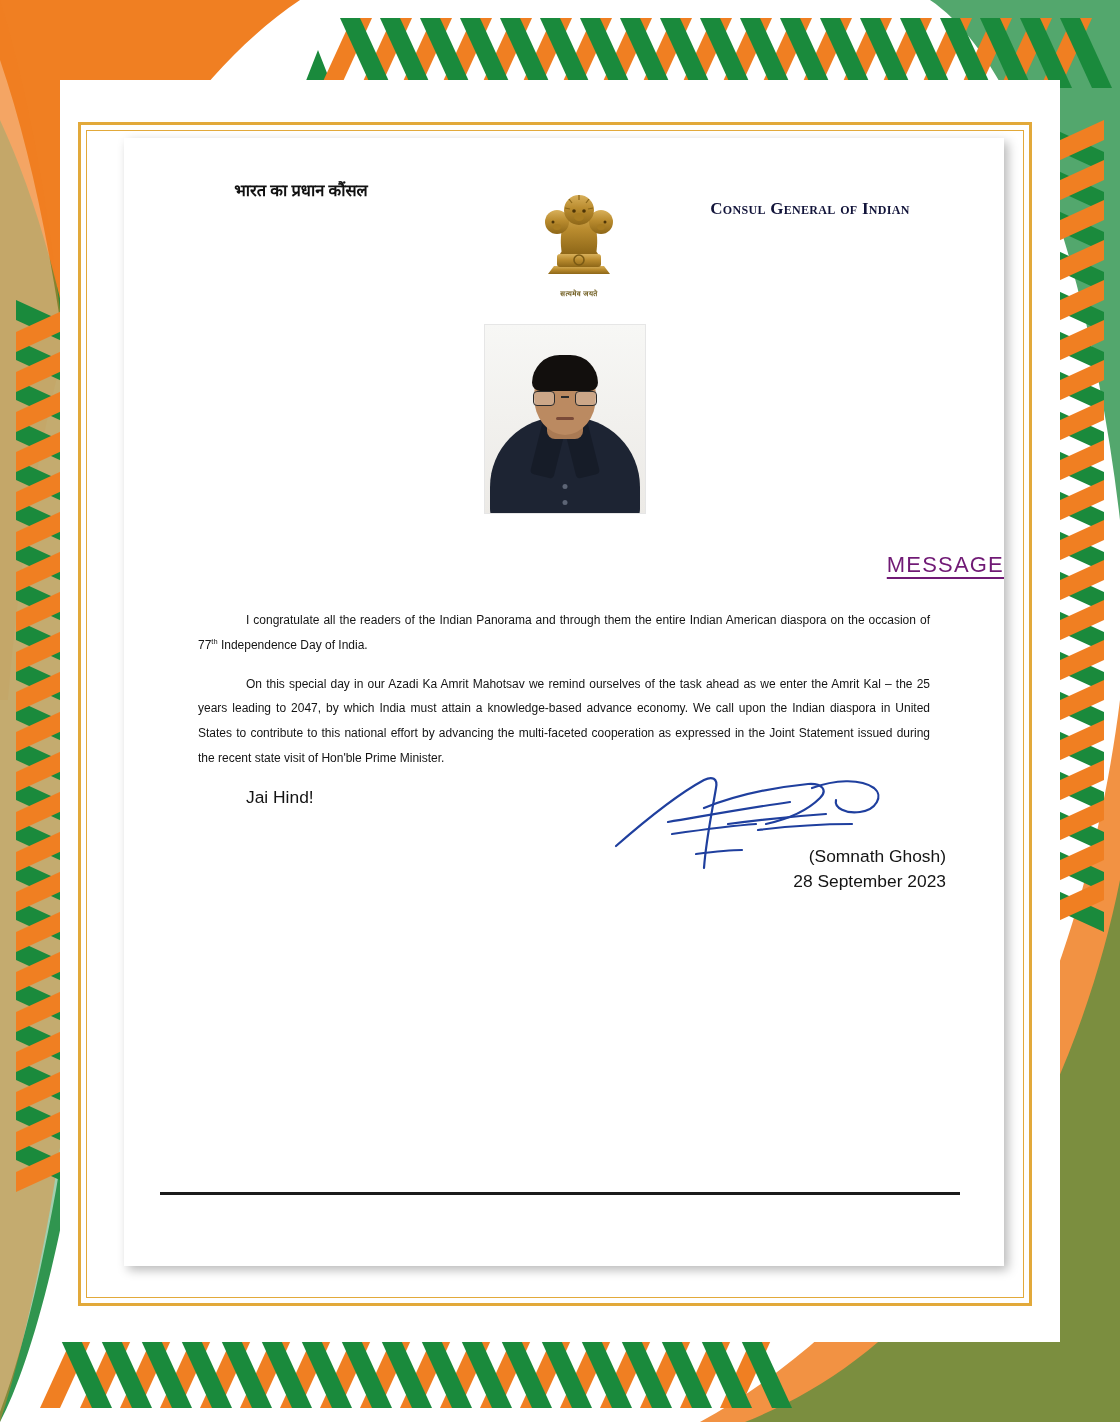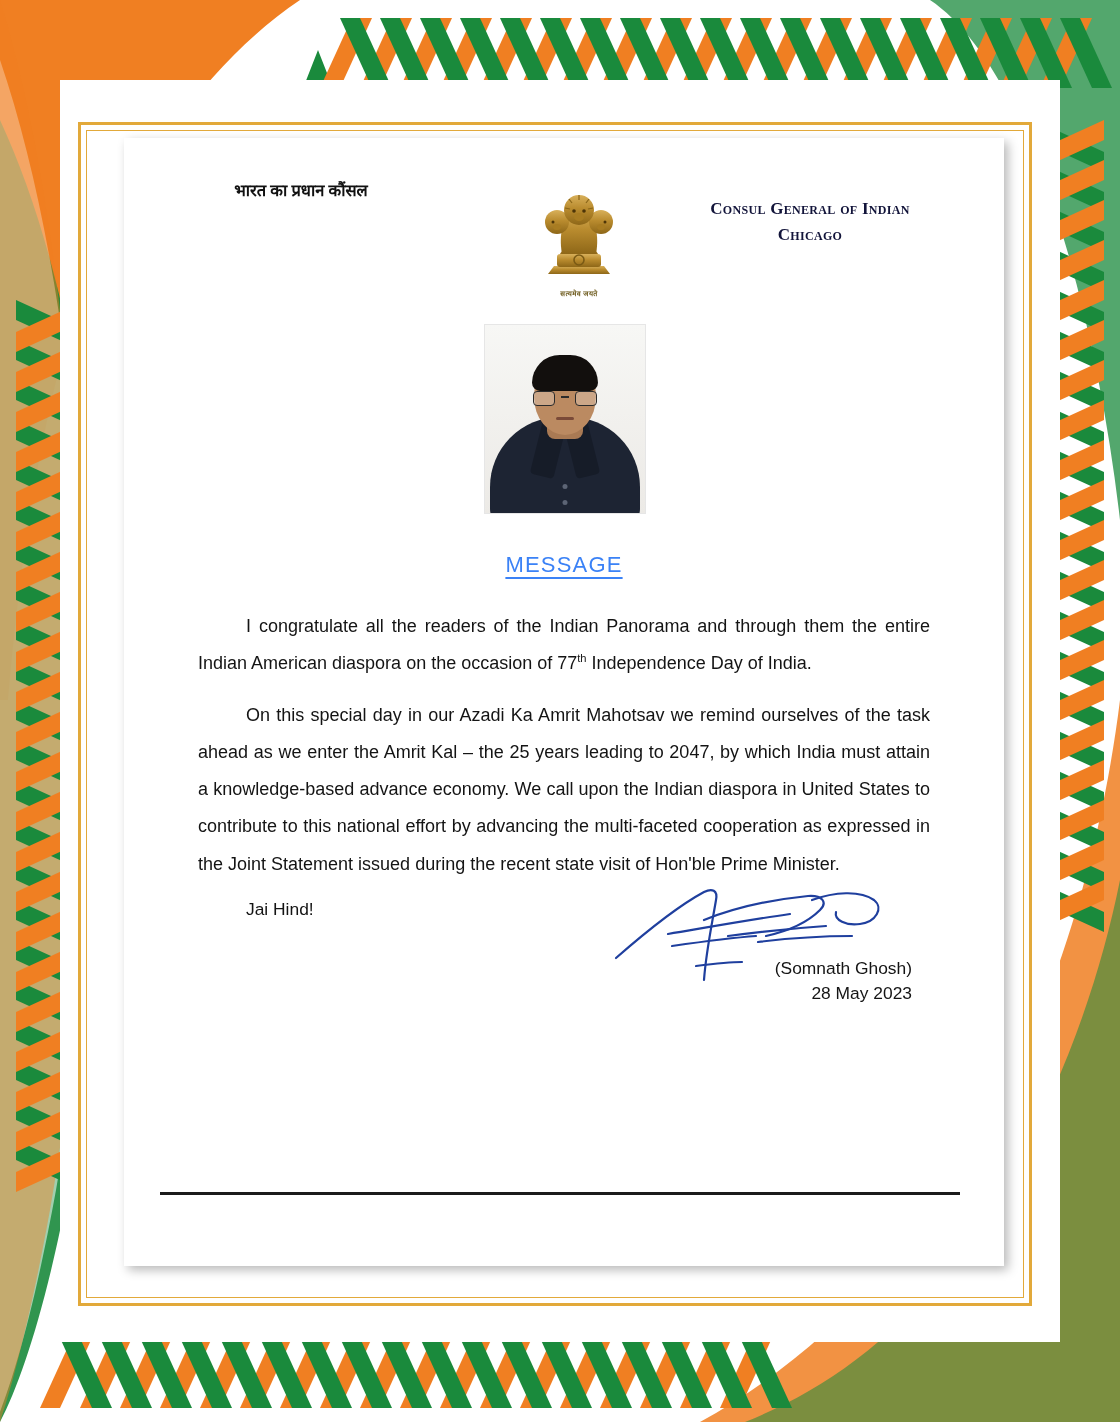--- a/index.html
+++ b/index.html
@@ -199,31 +199,31 @@
   .p-button2 {
     position: absolute;
     left: 50%; transform: translateX(-50%);
     bottom: 8px;
     width: 5px; height: 5px; border-radius: 50%;
     background: #5c6475;
   }
 
   
   .msg-title {
-    text-align: center;
+    text-align: right;
     margin-top: 38px;
     font-size: 22px;
     letter-spacing: 1.2px;
-    color: #3b82f6;
+    color: #701a75;
     text-decoration: underline;
     text-underline-offset: 5px;
   }
   .body-text {
     margin: 30px 74px 0 74px;
-    font-size: 18px;
+    font-size: 12px;
     line-height: 2.07;
     color: #141414;
     text-align: justify;
   }
   .body-text p { margin: 0 0 14px 0; text-indent: 48px; }
   sup { font-size: 0.62em; vertical-align: super; }
 
   .jaihind {
     margin: 16px 74px 0 74px;
     font-size: 17.4px;
@@ -237,21 +237,21 @@
     margin-top: -34px;
     height: 130px;
   }
   .sig-svg {
     position: absolute;
     right: 96px;
     top: -6px;
   }
   .sig-name {
     position: absolute;
-    right: 92px;
+    right: 58px;
     top: 70px;
     text-align: right;
     font-size: 17.4px;
     color: #141414;
     line-height: 1.45;
   }
 
   .footer-rule {
     position: absolute;
     left: 160px;
@@ -539,21 +539,20 @@
           <ellipse cx="55" cy="47" rx="5" ry="4" fill="#a87c22"></ellipse>
           <ellipse cx="33" cy="57" rx="4" ry="3" fill="#a87c22"></ellipse>
           <ellipse cx="77" cy="57" rx="4" ry="3" fill="#a87c22"></ellipse>
         </svg>
       </div>
       <div class="emblem-motto">सत्यमेव जयते</div>
     </div>
 
     <div class="lh-english">
       <div class="smallcaps">Consul General of  Indian</div>
-      <div class="smallcaps">Chicago</div>
     </div>
   </div>
 
   <div class="portrait-wrap">
     <div class="portrait">
       <div class="p-bg"></div>
       <div class="p-shoulders"></div>
       <div class="p-collar-l"></div>
       <div class="p-collar-r"></div>
       <div class="p-neck"></div>
@@ -585,18 +584,18 @@
         <path d="M96 40 C126 28 160 20 200 16 C214 15 220 22 212 30 C198 44 176 52 158 56"></path>
         <path d="M120 56 C150 52 188 48 218 46"></path>
         <path d="M150 62 C182 58 214 56 244 56"></path>
         <path d="M204 20 C226 12 252 10 266 20 C276 28 268 42 252 44 C238 46 226 40 228 32"></path>
         <path d="M64 66 C92 62 120 58 148 56"></path>
         <path d="M88 86 C104 84 120 82 134 82"></path>
       </g>
     </svg>
     <div class="sig-name">
       <div>(Somnath Ghosh)</div>
-      <div>28 May 2023</div>
+      <div>28 September 2023</div>
     </div>
   </div>
 </div>
 
 <div class="footer-rule"></div>
 
 </body></html>

